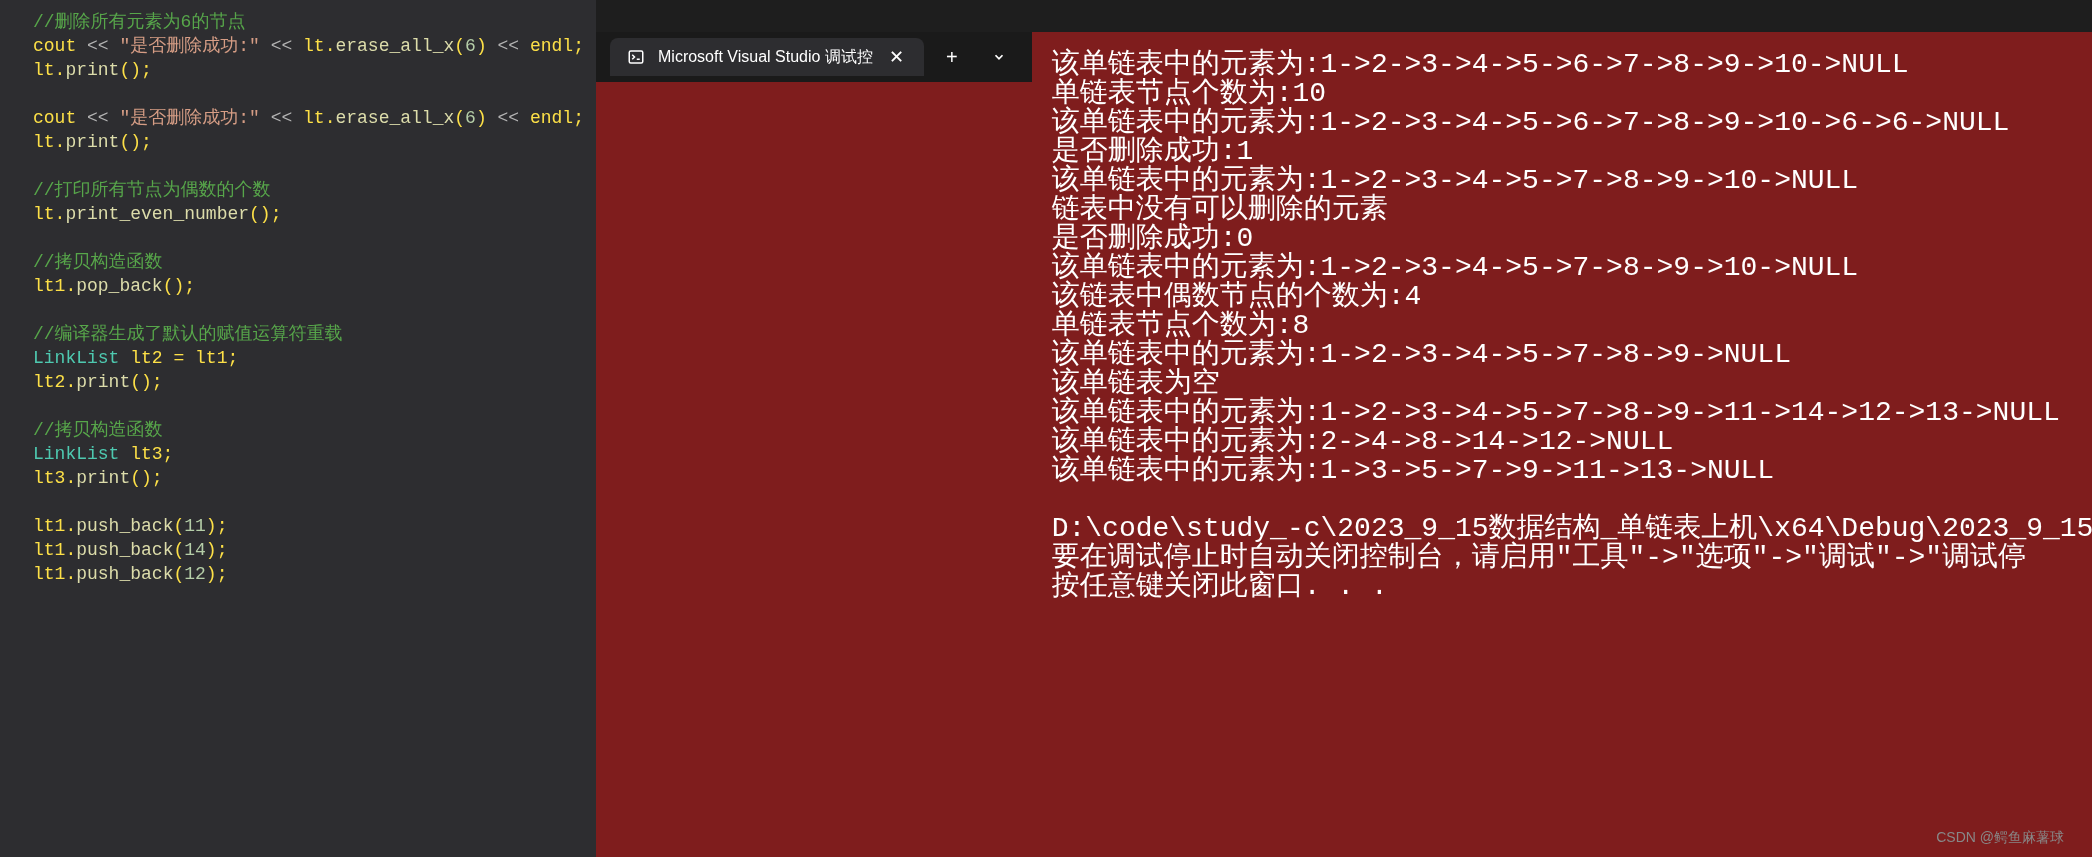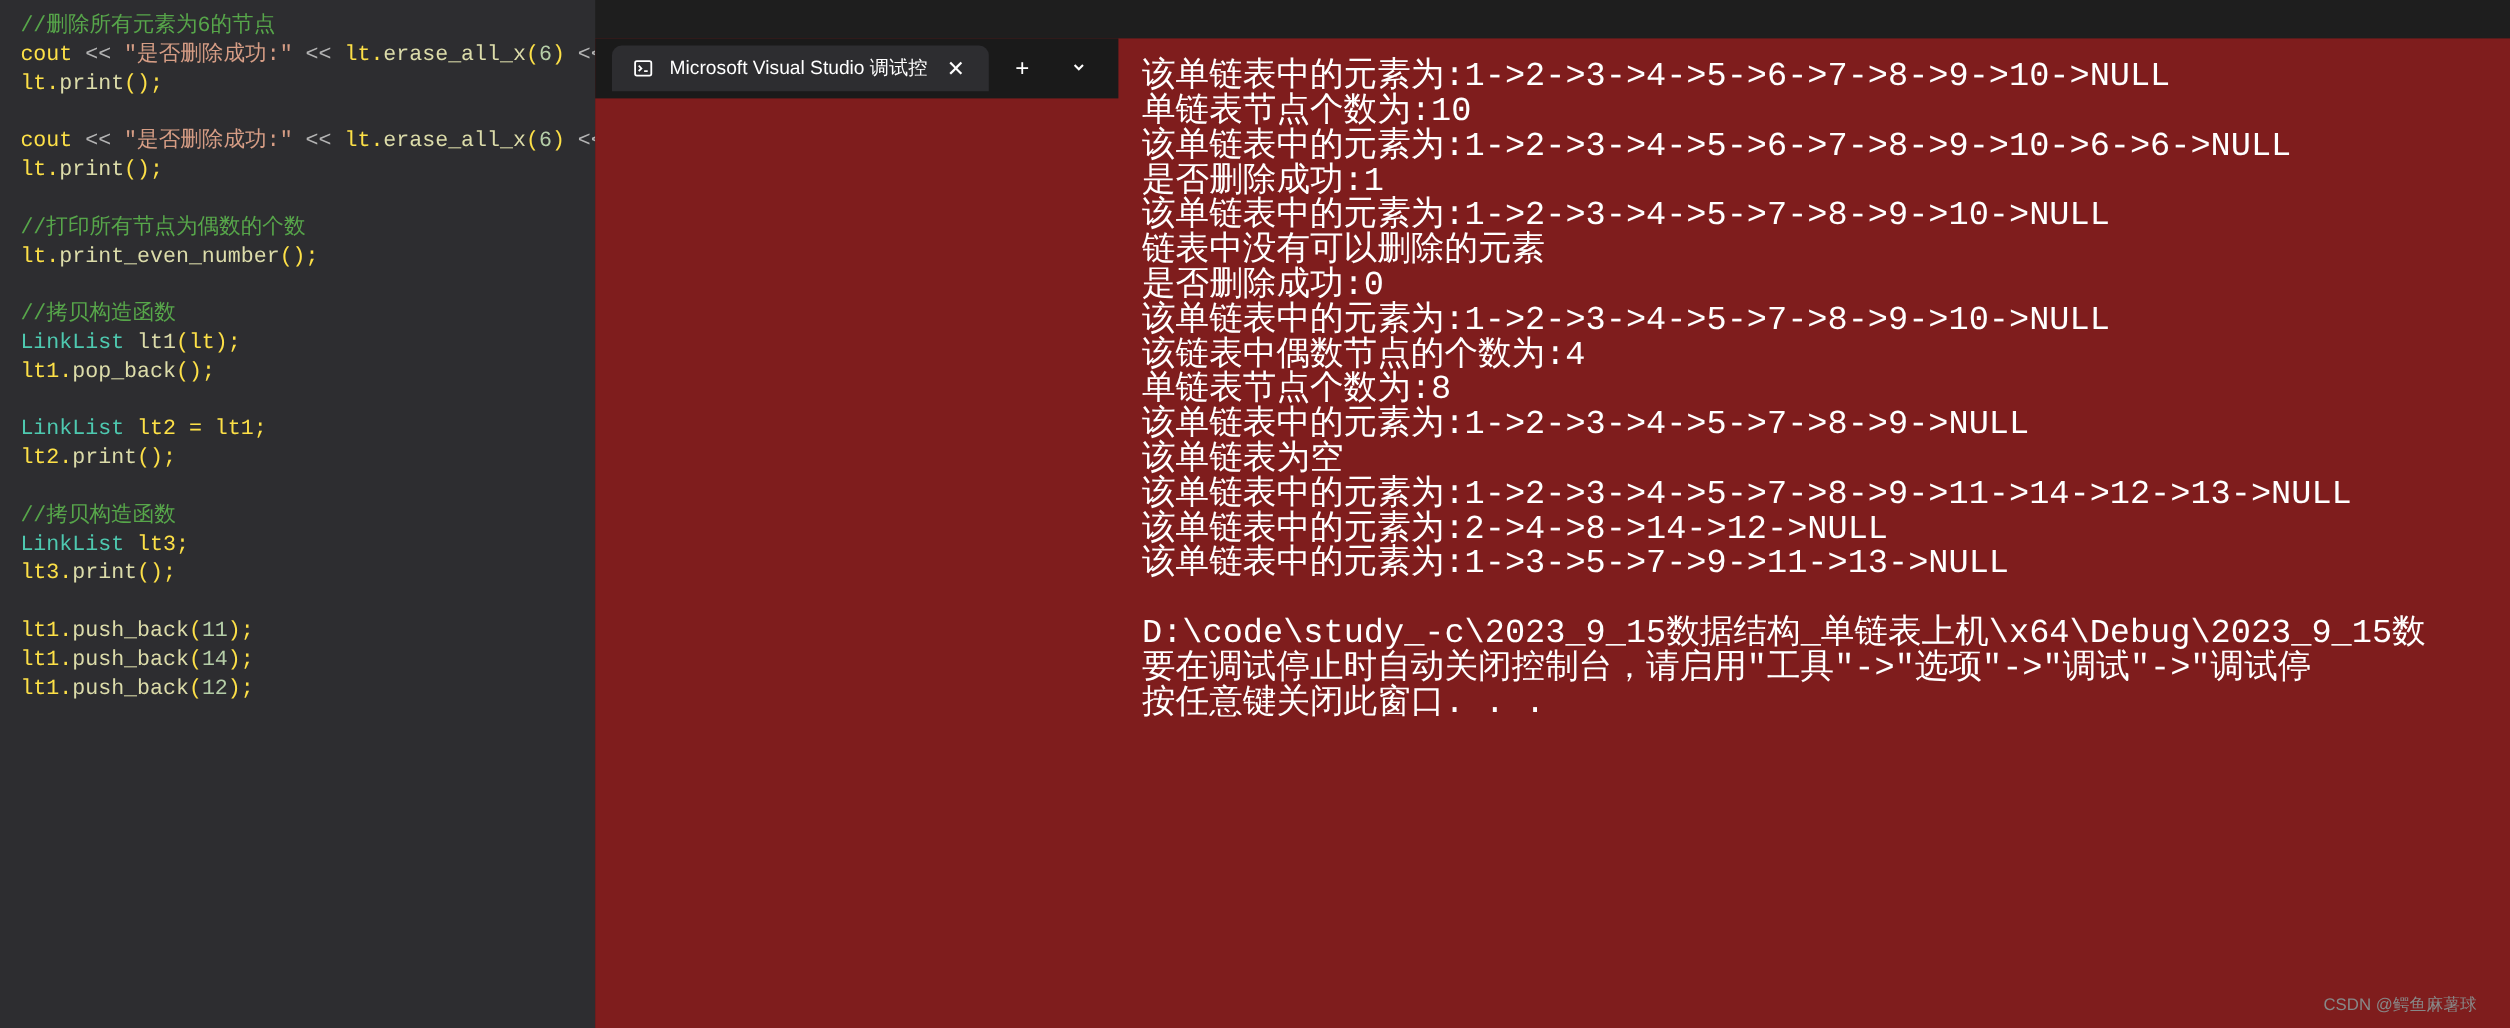--- a/index.html
+++ b/index.html
@@ -11,24 +11,24 @@
       font-family: Consolas, 'Courier New', monospace;
       background: #1e1e1e;
       color: #d4d4d4;
       font-size: 18px;
       overflow: hidden;
       width: 2092px;
       height: 857px;
       display: flex;
     }
     .editor-pane {
-      width: 496px;
+      width: 596px;
       height: 100%;
       background: #2d2d30;
-      padding: 10px 17px;
+      padding: 10px 33px;
       overflow: hidden;
       line-height: 24px;
     }
     .terminal-pane {
       flex: 1;
       height: 100%;
       background: #7f1d1d;
       display: flex;
       flex-direction: row;
       margin-top: 32px;
@@ -110,23 +110,23 @@
     <div class="code-line"><span class="identifier">cout </span><span class="operator">&lt;&lt; </span><span class="string">"是否删除成功:" </span><span class="operator">&lt;&lt; </span><span class="identifier">lt.</span><span class="function">erase_all_x</span><span class="identifier">(</span><span class="number">6</span><span class="identifier">) </span><span class="operator">&lt;&lt; </span><span class="identifier">endl;</span></div>
     <div class="code-line"><span class="identifier">lt.</span><span class="function">print</span><span class="identifier">();</span></div>
     <div class="code-line">&nbsp;</div>
     <div class="code-line"><span class="identifier">cout </span><span class="operator">&lt;&lt; </span><span class="string">"是否删除成功:" </span><span class="operator">&lt;&lt; </span><span class="identifier">lt.</span><span class="function">erase_all_x</span><span class="identifier">(</span><span class="number">6</span><span class="identifier">) </span><span class="operator">&lt;&lt; </span><span class="identifier">endl;</span></div>
     <div class="code-line"><span class="identifier">lt.</span><span class="function">print</span><span class="identifier">();</span></div>
     <div class="code-line">&nbsp;</div>
     <div class="code-line"><span class="comment">//打印所有节点为偶数的个数</span></div>
     <div class="code-line"><span class="identifier">lt.</span><span class="function">print_even_number</span><span class="identifier">();</span></div>
     <div class="code-line">&nbsp;</div>
     <div class="code-line"><span class="comment">//拷贝构造函数</span></div>
-    <div class="code-line"><span class="type">LinkList </span><span class="function">lt1</span><span class="identifier">(lt);</span></div>
     <div class="code-line"><span class="identifier">lt1.</span><span class="function">pop_back</span><span class="identifier">();</span></div>
     <div class="code-line">&nbsp;</div>
+    <div class="code-line"><span class="comment">//编译器生成了默认的赋值运算符重载</span></div>
     <div class="code-line"><span class="type">LinkList </span><span class="identifier">lt2 = lt1;</span></div>
     <div class="code-line"><span class="identifier">lt2.</span><span class="function">print</span><span class="identifier">();</span></div>
     <div class="code-line">&nbsp;</div>
     <div class="code-line"><span class="comment">//拷贝构造函数</span></div>
     <div class="code-line"><span class="type">LinkList </span><span class="identifier">lt3;</span></div>
     <div class="code-line"><span class="identifier">lt3.</span><span class="function">print</span><span class="identifier">();</span></div>
     <div class="code-line">&nbsp;</div>
     <div class="code-line"><span class="identifier">lt1.</span><span class="function">push_back</span><span class="identifier">(</span><span class="number">11</span><span class="identifier">);</span></div>
     <div class="code-line"><span class="identifier">lt1.</span><span class="function">push_back</span><span class="identifier">(</span><span class="number">14</span><span class="identifier">);</span></div>
     <div class="code-line"><span class="identifier">lt1.</span><span class="function">push_back</span><span class="identifier">(</span><span class="number">12</span><span class="identifier">);</span></div>

